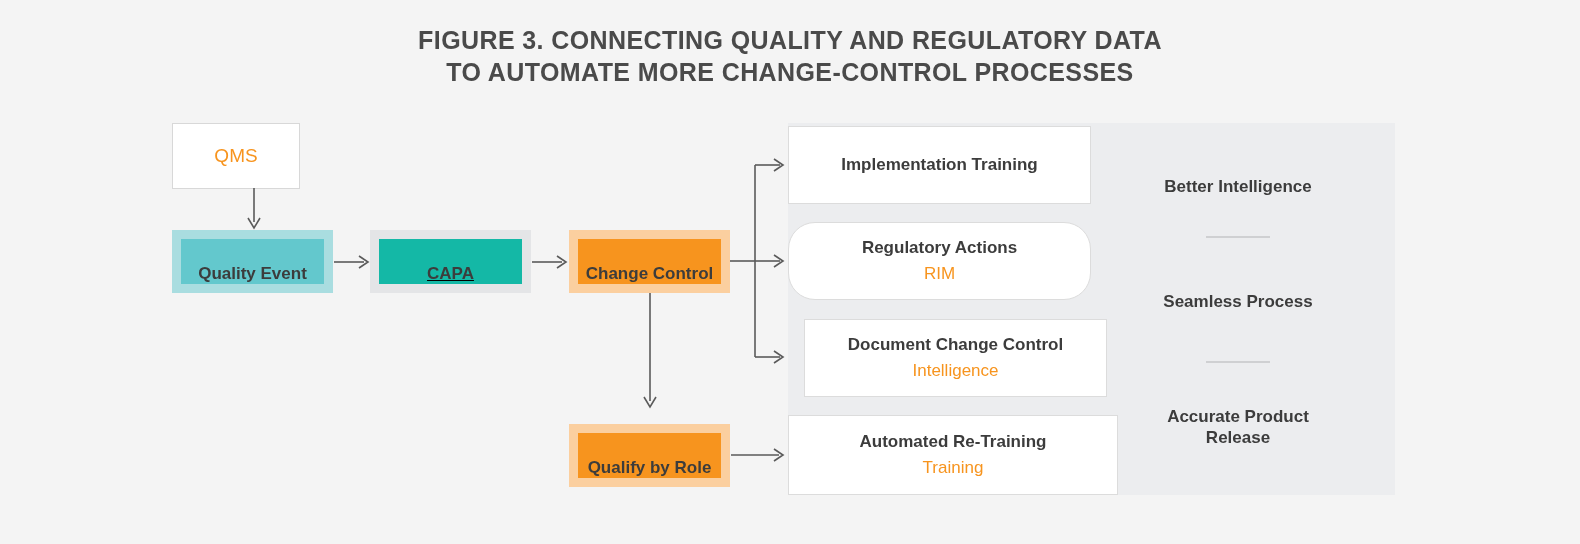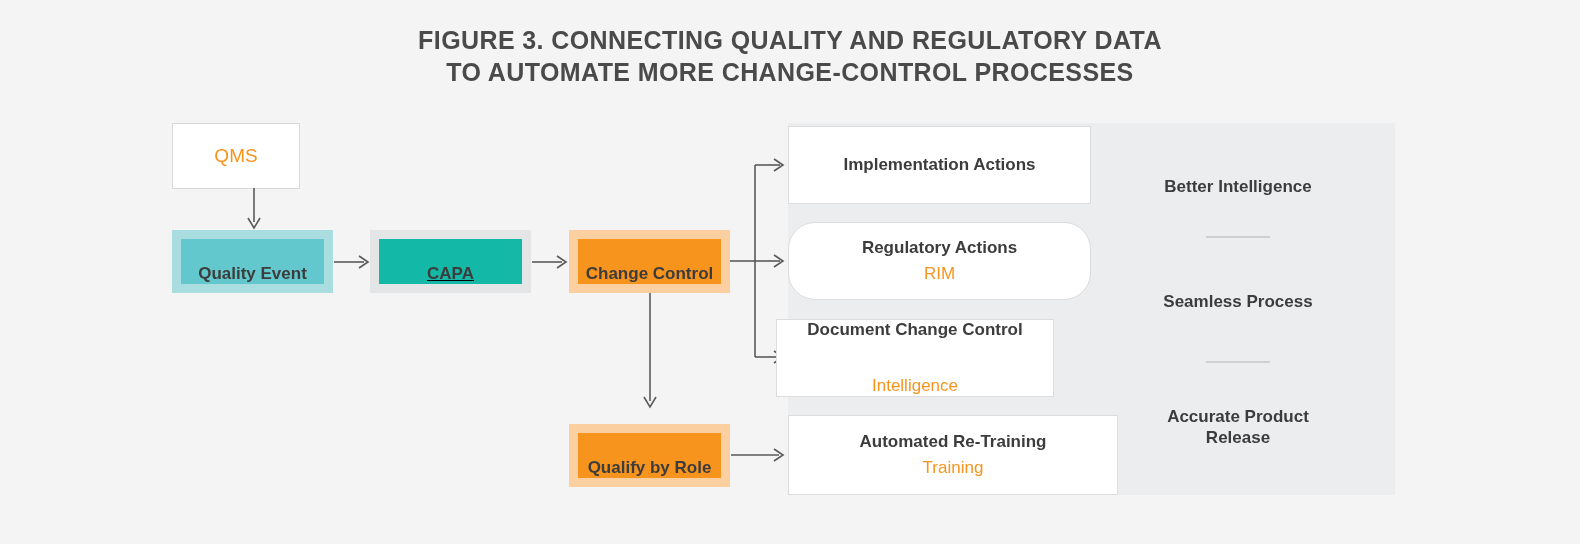--- a/index.html
+++ b/index.html
@@ -242,29 +242,29 @@
   </div>
 
   <div class="conn" style="left:731px; top:445px;">
     <svg width="58" height="20" viewBox="0 0 58 20">
       <path d="M0,10 L48,10" stroke="#5a5a5a" stroke-width="1.6" fill="none"></path>
       <path d="M43,4 L52,10 L43,16" stroke="#5a5a5a" stroke-width="1.6" fill="none"></path>
     </svg>
   </div>
 
   <div class="card" style="left:788px; top:126px; width:303px; height:78px;">
-    <div class="card-title">Implementation Actions</div>
+    <div class="card-title">Implementation Training</div>
   </div>
 
   <div class="card" style="left:788px; top:222px; width:303px; height:78px;border-radius:27px;">
     <div class="card-title">Regulatory Actions</div>
     <div class="card-sub">RIM</div>
   </div>
 
-  <div class="card" style="left:776px; top:319px; width:278px; height:78px;justify-content:space-between;">
+  <div class="card" style="left:804px; top:319px; width:303px; height:78px;">
     <div class="card-title">Document Change Control</div>
     <div class="card-sub">Intelligence</div>
   </div>
 
   <div class="card" style="left:788px; top:415px; width:330px; height:80px;">
     <div class="card-title">Automated Re-Training</div>
     <div class="card-sub">Training</div>
   </div>
 
   <div class="benefit" style="top:176px;">Better Intelligence</div>

